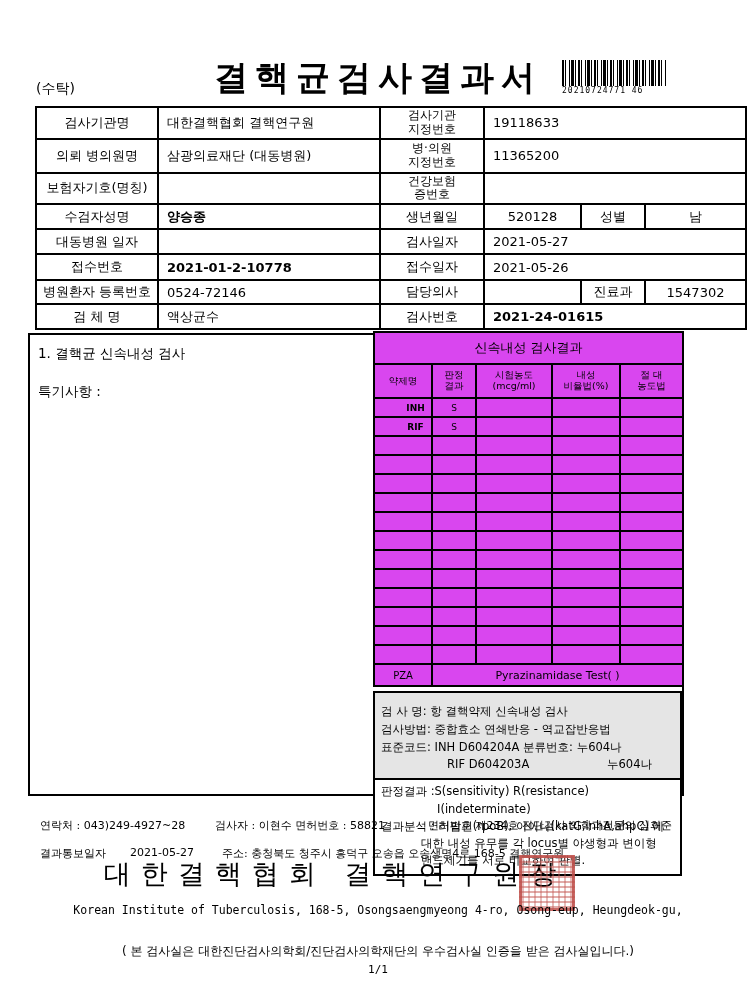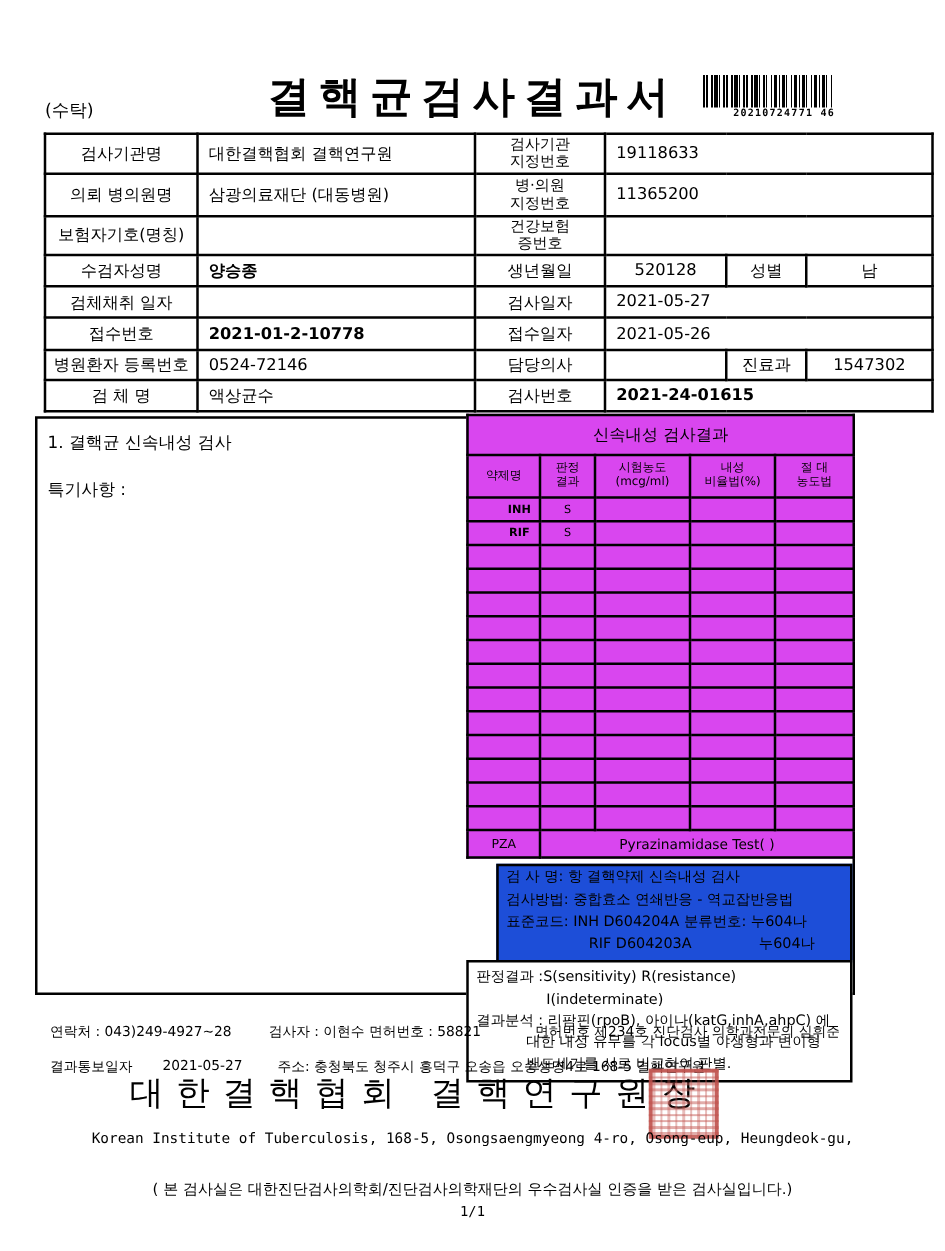--- a/index.html
+++ b/index.html
@@ -11,22 +11,22 @@
   
   .consignment{position:absolute;left:36px;top:80px;font-size:14px;}
   .doc-title{position:absolute;left:0;right:0;top:55px;text-align:center;
     font-size:34px;font-weight:bold;letter-spacing:7px;}
   .barcode-block{position:absolute;left:562px;top:60px;width:106px;}
   .barcode{height:26px;width:104px;
     background:repeating-linear-gradient(90deg,
       #000 0 2px,#fff 2px 3px,#000 3px 4px,#fff 4px 7px,
       #000 7px 8px,#fff 8px 9px,#000 9px 12px,#fff 12px 13px,
       #000 13px 14px,#fff 14px 16px);}
-  .barcode-number{text-align:right;font-size:8px;letter-spacing:1px;
-    font-family:"DejaVu Sans Mono",monospace;font-weight:bold;}
+  .barcode-number{text-align:left;font-size:8px;letter-spacing:1px;
+    font-family:"DejaVu Sans Mono",monospace;}
   
   .info-table{position:absolute;left:35px;top:106px;width:710px;
     border-collapse:collapse;table-layout:fixed;}
   .info-table td{border:2px solid #000;font-size:13px;overflow:hidden;
     padding:1px 4px;vertical-align:middle;}
   .info-table td.lab{text-align:center;padding:1px 2px;}
   .info-table td.lab2{text-align:center;font-size:12px;line-height:1.15;
     white-space:pre-line;padding:1px 0;}
   .info-table td.val{text-align:left;padding-left:8px;}
   .info-table td.ctr{text-align:center;}
@@ -39,22 +39,22 @@
   .right-stack{position:absolute;left:373px;top:331px;width:309px;}
   .drug-table{border-collapse:collapse;table-layout:fixed;width:309px;background:#d946ef;}
   .drug-table th,.drug-table td{border:2px solid #000;overflow:hidden;}
   .drug-table .tbl-title{font-size:13px;font-weight:normal;height:28px;text-align:center;}
   .drug-table thead th.colhead{font-size:9.5px;font-weight:normal;height:30px;
     text-align:center;white-space:pre-line;line-height:1.15;}
   .drug-table tbody td{height:15px;font-size:9px;text-align:center;}
   .drug-table tbody td.drugname{font-weight:bold;padding-left:26px;}
   .drug-table td.pza-name{height:18px;font-size:10px;font-weight:normal;}
   .drug-table td.pza-note{height:18px;font-size:11px;text-align:center;}
-  .ti-box{border:2px solid #000;margin-top:4px;padding:0 6px 4px 6px;
-    font-size:11.5px;line-height:1.55;background:#1d4ed8;margin-left:24px;}
+  .ti-box{border:2px solid #000;margin-top:4px;padding:10px 6px 4px 6px;
+    font-size:11.5px;line-height:1.55;background:#e5e5e5;}
   .ti-line4{padding-left:66px;}
   .ti-line4 .rclass{float:right;margin-right:22px;}
   .jd-box{border:2px solid #000;margin-top:-2px;padding:3px 6px 4px 6px;
     font-size:11.5px;line-height:1.5;background:#fff;}
   .indent1{padding-left:56px;}
   .indent2{padding-left:40px;}
   
   .f-line{position:absolute;font-size:11px;white-space:nowrap;}
   .org-line{position:absolute;left:65px;top:856px;width:540px;text-align:center;
     font-size:27px;letter-spacing:10px;white-space:nowrap;}
@@ -115,21 +115,21 @@
     </tr>
     <tr style="height:25px">
       <td class="lab">수검자성명</td>
       <td class="val b">양승종</td>
       <td class="lab">생년월일</td>
       <td class="ctr">520128</td>
       <td class="lab">성별</td>
       <td class="ctr">남</td>
     </tr>
     <tr style="height:25px">
-      <td class="lab">검체채취 일자</td>
+      <td class="lab">대동병원 일자</td>
       <td class="val"></td>
       <td class="lab">검사일자</td>
       <td class="val" colspan="3">2021-05-27</td>
     </tr>
     <tr style="height:26px">
       <td class="lab">접수번호</td>
       <td class="val b">2021-01-2-10778</td>
       <td class="lab">접수일자</td>
       <td class="val" colspan="3">2021-05-26</td>
     </tr>

